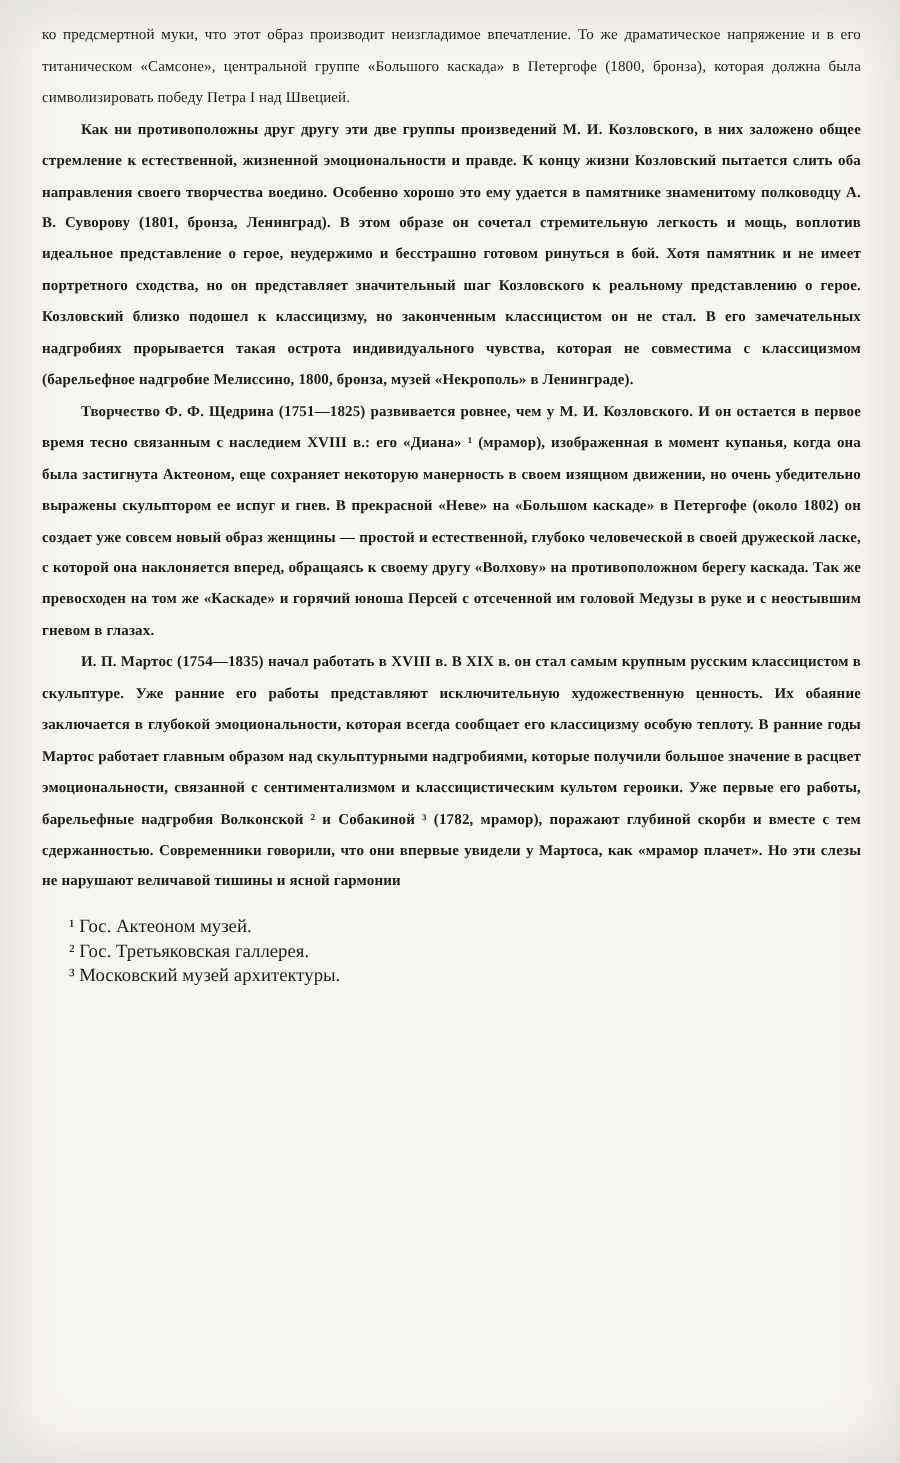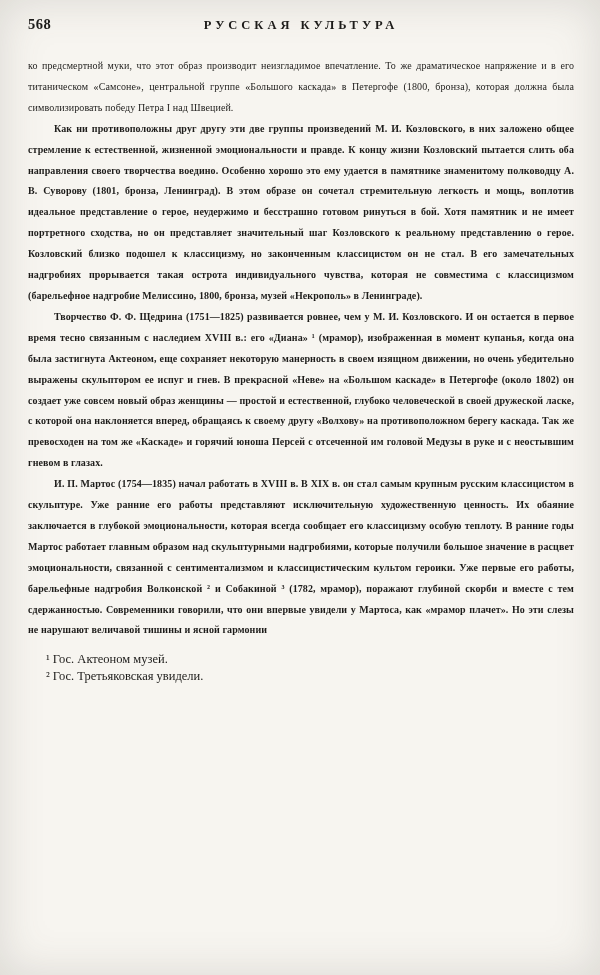--- a/index.html
+++ b/index.html
@@ -65,31 +65,28 @@
   }
   .footnotes div {
     text-indent: 18px;
   }
 </style>
 </head>
 <body>
 
 <div class="page">
 
-  <div class="running-head">
-    <span class="page-number">568</span>
-    <div class="head-title">РУССКАЯ КУЛЬТУРА</div>
-  </div>
 
   <div class="body-text">
     <p>ко предсмертной муки, что этот образ производит неизгладимое впечатление. То же драматическое напряжение и в его титаническом «Самсоне», центральной группе «Большого каскада» в Петергофе (1800, бронза), которая должна была символизировать победу Петра I над Швецией.</p>
     <p class="indent">Как ни противоположны друг другу эти две группы произведений М. И. Козловского, в них заложено общее стремление к естественной, жизненной эмоциональности и правде. К концу жизни Козловский пытается слить оба направления своего творчества воедино. Особенно хорошо это ему удается в памятнике знаменитому полководцу А. В. Суворову (1801, бронза, Ленинград). В этом образе он сочетал стремительную легкость и мощь, воплотив идеальное представление о герое, неудержимо и бесстрашно готовом ринуться в бой. Хотя памятник и не имеет портретного сходства, но он представляет значительный шаг Козловского к реальному представлению о герое. Козловский близко подошел к классицизму, но законченным классицистом он не стал. В его замечательных надгробиях прорывается такая острота индивидуального чувства, которая не совместима с классицизмом (барельефное надгробие Мелиссино, 1800, бронза, музей «Некрополь» в Ленинграде).</p>
     <p class="indent">Творчество Ф. Ф. Щедрина (1751—1825) развивается ровнее, чем у М. И. Козловского. И он остается в первое время тесно связанным с наследием XVIII в.: его «Диана» ¹ (мрамор), изображенная в момент купанья, когда она была застигнута Актеоном, еще сохраняет некоторую манерность в своем изящном движении, но очень убедительно выражены скульптором ее испуг и гнев. В прекрасной «Неве» на «Большом каскаде» в Петергофе (около 1802) он создает уже совсем новый образ женщины — простой и естественной, глубоко человеческой в своей дружеской ласке, с которой она наклоняется вперед, обращаясь к своему другу «Волхову» на противоположном берегу каскада. Так же превосходен на том же «Каскаде» и горячий юноша Персей с отсеченной им головой Медузы в руке и с неостывшим гневом в глазах.</p>
     <p class="indent">И. П. Мартос (1754—1835) начал работать в XVIII в. В XIX в. он стал самым крупным русским классицистом в скульптуре. Уже ранние его работы представляют исключительную художественную ценность. Их обаяние заключается в глубокой эмоциональности, которая всегда сообщает его классицизму особую теплоту. В ранние годы Мартос работает главным образом над скульптурными надгробиями, которые получили большое значение в расцвет эмоциональности, связанной с сентиментализмом и классицистическим культом героики. Уже первые его работы, барельефные надгробия Волконской ² и Собакиной ³ (1782, мрамор), поражают глубиной скорби и вместе с тем сдержанностью. Современники говорили, что они впервые увидели у Мартоса, как «мрамор плачет». Но эти слезы не нарушают величавой тишины и ясной гармонии</p>
   </div>
 
   <div class="footnotes">
     <hr class="footnote-rule">
     <div>¹ Гос. Актеоном музей.</div>
-    <div>² Гос. Третьяковская увидели.</div>
+    <div>² Гос. Третьяковская галлерея.</div>
+    <div>³ Московский музей архитектуры.</div>
   </div>
 
 </div>
 
 </body></html>

